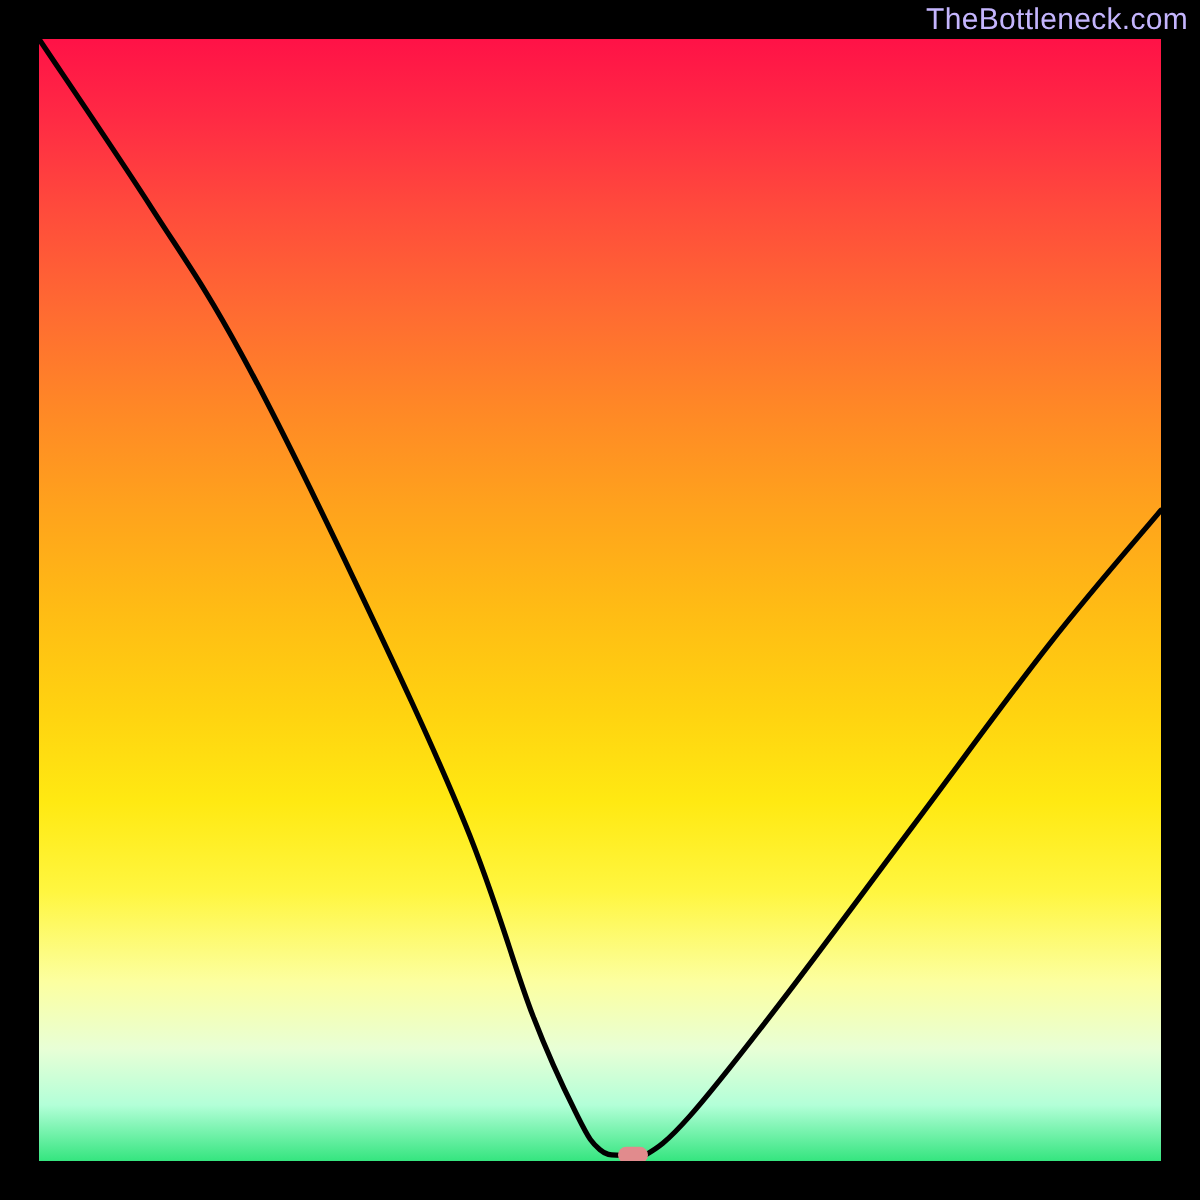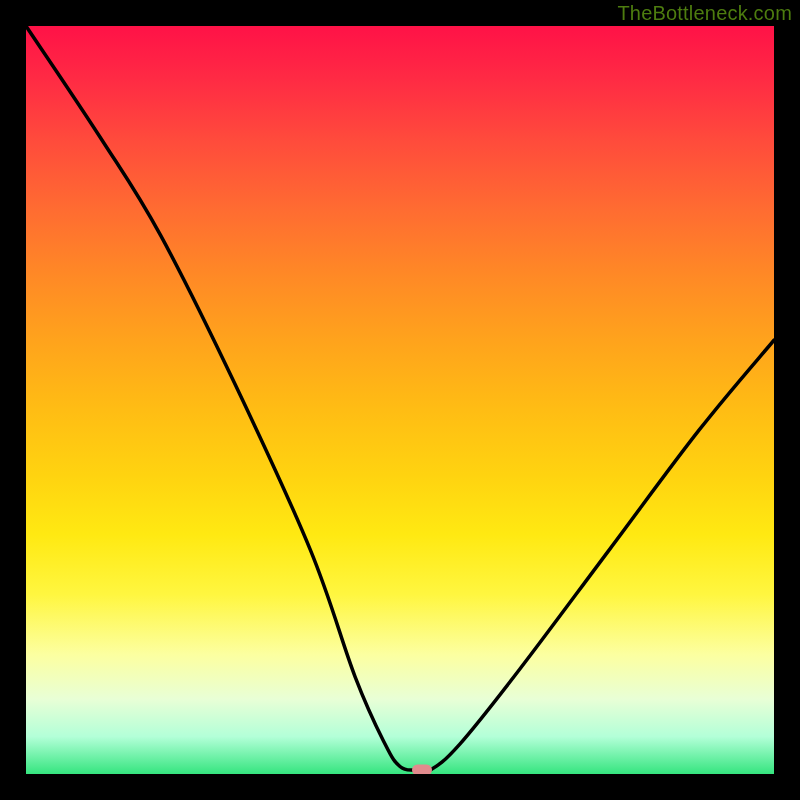--- a/index.html
+++ b/index.html
@@ -14,21 +14,21 @@
   .frame {
     position: relative;
     width: 800px;
     height: 800px;
     background: #000;
   }
   .watermark {
     position: absolute;
     top: 2px;
     right: 8px;
-    color: #4d7c0f;
+    color: #c4b5fd;
     font-size: 20px;
     font-weight: 500;
     letter-spacing: 0.2px;
     z-index: 20;
     user-select: none;
   }
   .plot {
     position: absolute;
     left: 26px;
     top: 26px;

